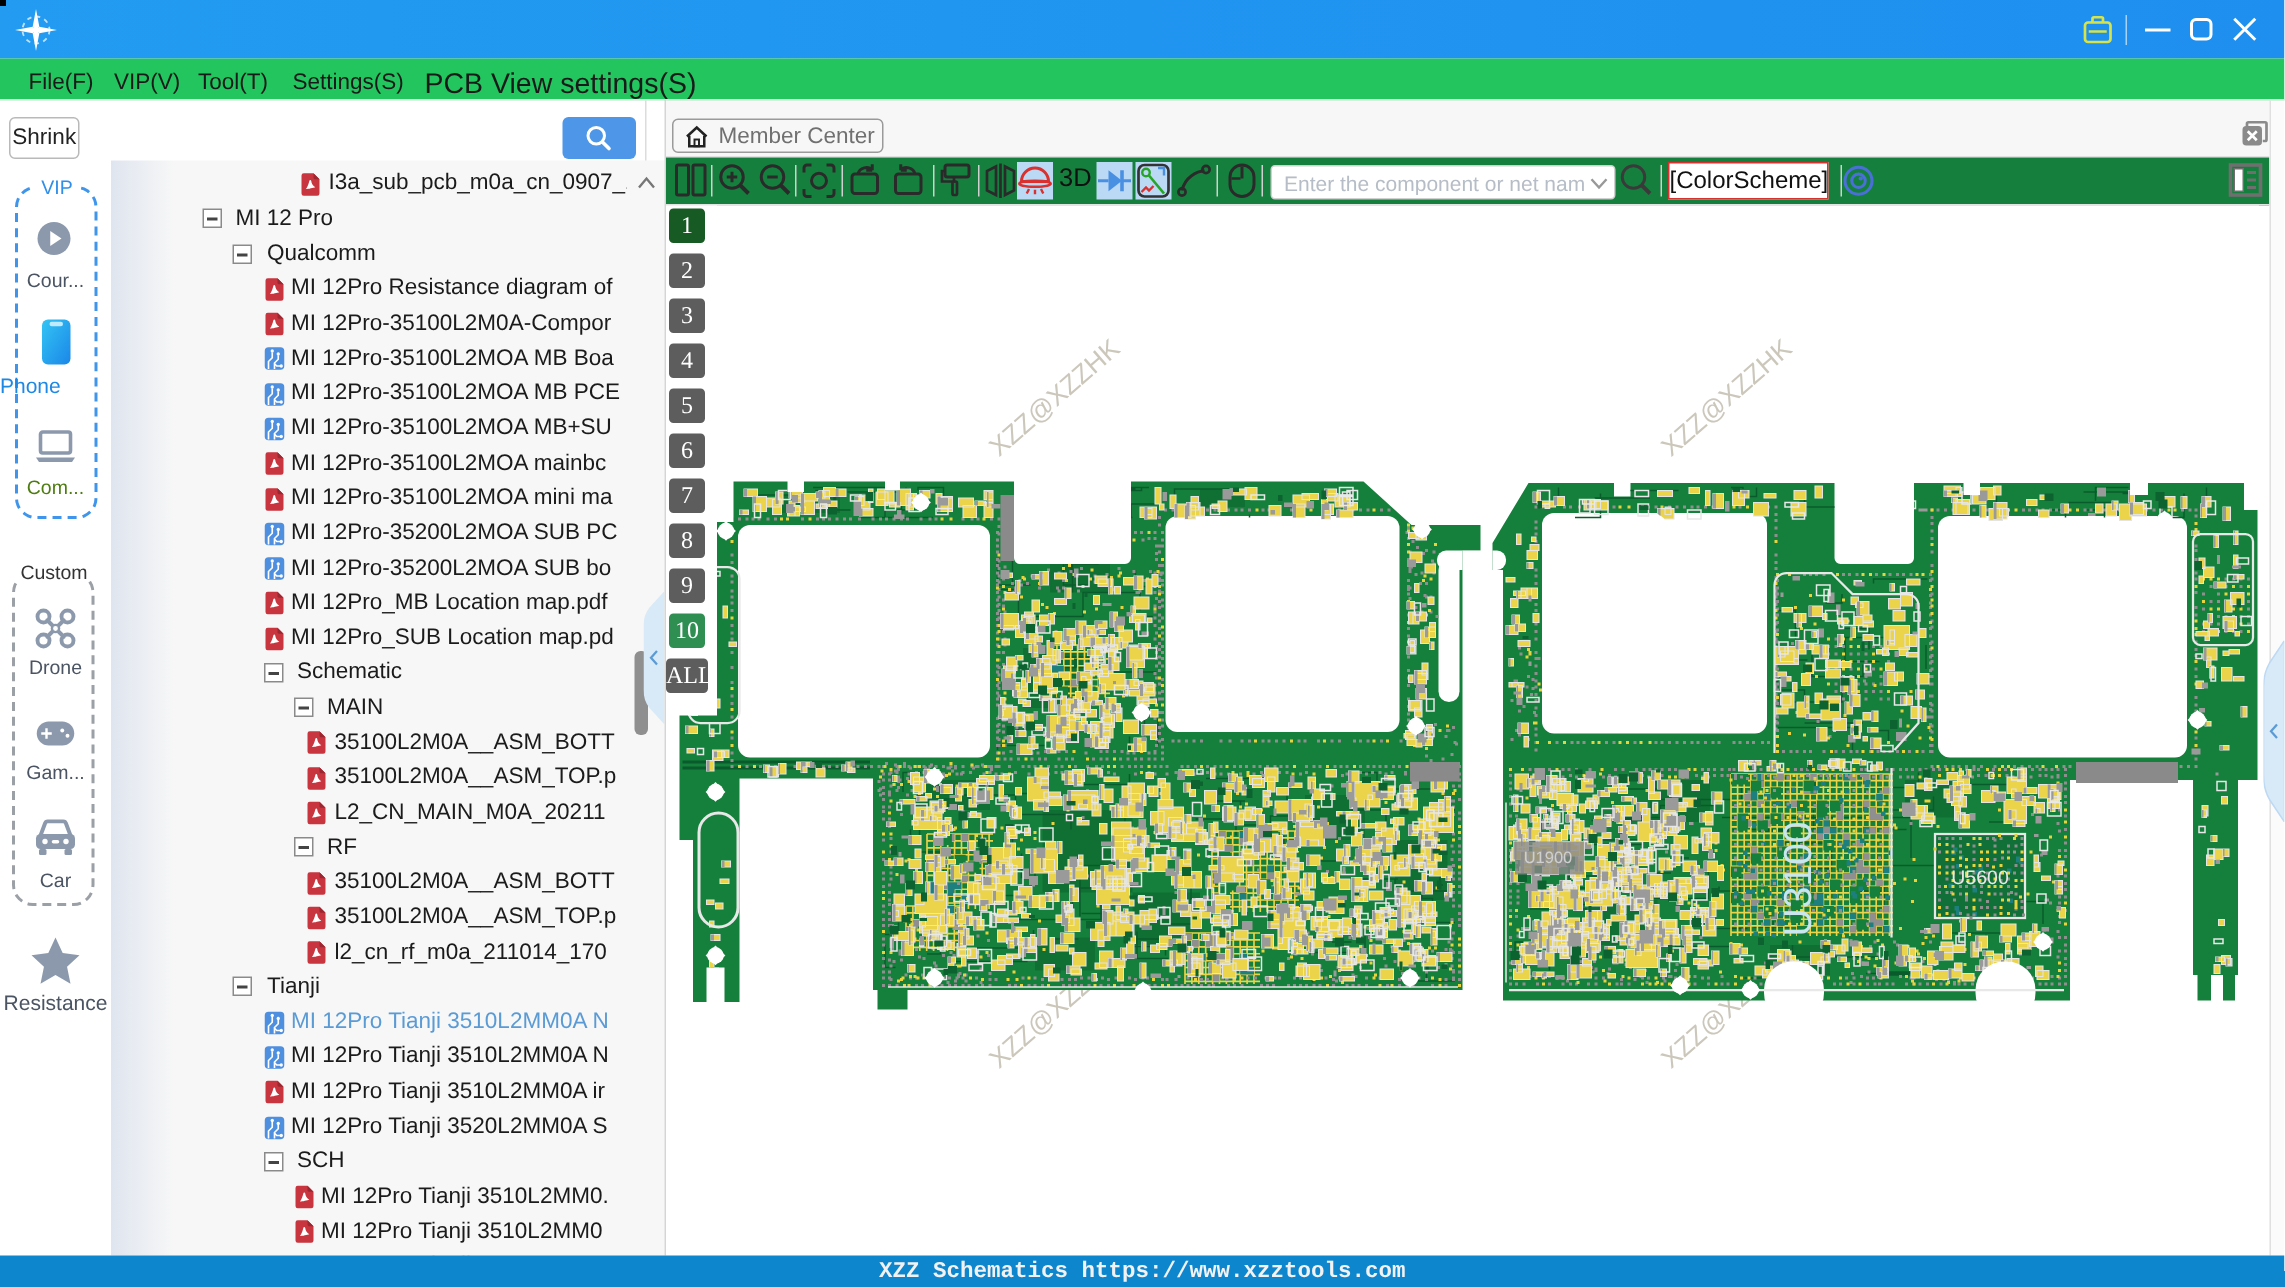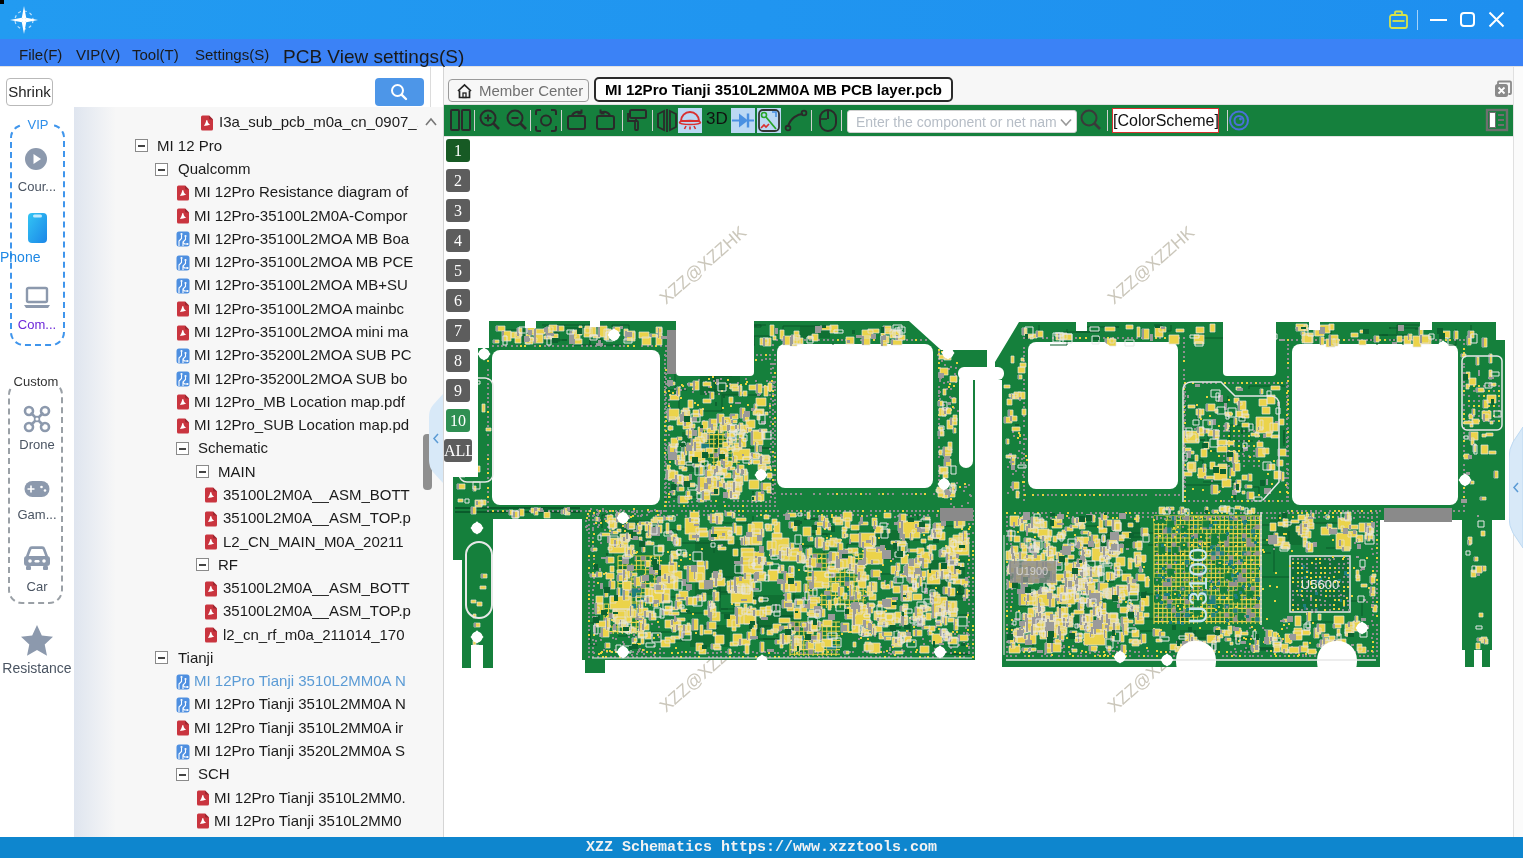--- a/index.html
+++ b/index.html
@@ -15,21 +15,21 @@
       <path d="M7 6 V3.5 a1,1 0 0 1 1,-1 h5 a1,1 0 0 1 1,1 V6" fill="none" stroke="#D7E34A" stroke-width="1.8"></path>
       <line x1="4.5" y1="12" x2="16.5" y2="12" stroke="#D7E34A" stroke-width="1.8"></line>
     </svg>
     <div class="abs" style="left:1417px;top:10px;width:1px;height:20px;background:rgba(255,255,255,0.6)"></div>
     <div class="abs" style="left:1430px;top:19px;width:17px;height:2px;background:#fff"></div>
     <div class="abs" style="left:1460px;top:12px;width:15px;height:15px;border:2px solid #fff;border-radius:4px"></div>
     <svg class="abs" style="left:1488px;top:11px" width="17" height="17" viewBox="0 0 17 17">
       <path d="M1.5 1.5 L15.5 15.5 M15.5 1.5 L1.5 15.5" stroke="#fff" stroke-width="2"></path>
     </svg>
   </div>
-<div class="abs" style="left:0;top:39px;width:1523px;height:28px;background:#3b82f6;border-bottom:1px solid #E2E2E2">
+<div class="abs" style="left:0;top:39px;width:1523px;height:28px;background:#22c55e;border-bottom:1px solid #E2E2E2">
     <div class="abs" style="left:19px;top:7px;font-size:15px;color:#1A1A1A">File(F)</div>
     <div class="abs" style="left:76px;top:7px;font-size:15px;color:#1A1A1A">VIP(V)</div>
     <div class="abs" style="left:132px;top:7px;font-size:15px;color:#1A1A1A">Tool(T)</div>
     <div class="abs" style="left:195px;top:7px;font-size:15px;color:#1A1A1A">Settings(S)</div>
     <div class="abs" style="left:283px;top:7px;font-size:19px;color:#1A1A1A">PCB View settings(S)</div>
   </div>
 <div class="abs" style="left:0;top:67px;width:443px;height:40px;background:#fff">
     <div class="abs" style="left:6px;top:11px;width:47px;height:28px;border:1px solid #B9B9B9;border-radius:4px;font-size:15px;color:#222;text-align:center;line-height:26px">Shrink</div>
     <div class="abs" style="left:375px;top:11px;width:49px;height:28px;background:#4D96E8;border-radius:4px">
       <svg class="abs" style="left:14px;top:4px" width="20" height="20" viewBox="0 0 20 20">
@@ -54,21 +54,21 @@
         <stop offset="1" stop-color="#1B86E8"></stop>
       </linearGradient>
     </defs>
     <rect x="6" y="2.5" width="9" height="3" rx="1.5" fill="#BFEAFD"></rect>
   </svg>
 <div class="abs" style="left:0;top:249px;width:74px;text-align:left;font-size:14px;color:#1E88E5">Phone</div>
 <svg class="abs" style="left:23px;top:286px" width="28" height="25" viewBox="0 0 28 25">
     <rect x="4" y="2" width="20" height="14" rx="1.5" fill="none" stroke="#8C99AD" stroke-width="2.4"></rect>
     <path d="M1 19 H27 L25 22 H3 Z" fill="#8C99AD"></path>
   </svg>
-<div class="abs" style="left:0;top:317px;width:74px;text-align:center;font-size:13px;color:#6d28d9">Com...</div>
+<div class="abs" style="left:0;top:317px;width:74px;text-align:center;font-size:13px;color:#4d7c0f">Com...</div>
 <div class="abs" style="left:8px;top:381px;width:55px;height:223px;border:2px dashed #9AA0A6;border-radius:14px"></div>
 <div class="abs" style="left:11px;top:374px;width:50px;height:13px;background:#fff;color:#333;font-size:13px;text-align:center">Custom</div>
 <svg class="abs" style="left:22px;top:404px" width="30" height="30" viewBox="0 0 30 30">
     <g stroke="#8C99AD" stroke-width="2.6" fill="none" stroke-linecap="round">
       <circle cx="7" cy="7" r="4"></circle>
       <circle cx="23" cy="7" r="4"></circle>
       <circle cx="7" cy="23" r="4"></circle>
       <circle cx="23" cy="23" r="4"></circle>
       <path d="M9.5 9.5 L20.5 20.5 M20.5 9.5 L9.5 20.5"></path>
     </g>
@@ -332,21 +332,20 @@
 <div class="abs" style="left:443px;top:67px;width:1px;height:770px;background:#D5D5D5"></div>
 <div class="abs" style="left:444px;top:67px;width:1069px;height:38px;background:#F7F7F7;border-bottom:1px solid #E0E0E0">
     <div class="abs" style="left:4px;top:12px;width:141px;height:23px;border:1px solid #9A9A9A;border-radius:4px">
       <svg class="abs" style="left:7px;top:3px" width="17" height="17" viewBox="0 0 17 17">
         <path d="M2 8 L8.5 2 L15 8" fill="none" stroke="#222" stroke-width="1.7"></path>
         <path d="M3.5 7.5 V14.5 H13.5 V7.5" fill="none" stroke="#222" stroke-width="1.7"></path>
         <rect x="7" y="10" width="3" height="4.5" fill="none" stroke="#222" stroke-width="1.3"></rect>
       </svg>
       <div class="abs" style="left:30px;top:2px;font-size:15px;color:#707070">Member Center</div>
     </div>
-    <div class="abs" style="left:150px;top:10px;width:359px;height:25px;border:2px solid #2B2B2B;border-radius:5px;background:#fff;font-size:15px;font-weight:bold;color:#000;text-align:center;line-height:22px">MI 12Pro Tianji 3510L2MM0A MB PCB layer.pcb</div>
     <svg class="abs" style="left:1050px;top:13px" width="19" height="19" viewBox="0 0 19 19">
       <path d="M4 5 V2.5 a1,1 0 0 1 1,-1 H16 a1,1 0 0 1 1,1 V13 a1,1 0 0 1 -1,1 H14.5" fill="none" stroke="#8A8A8A" stroke-width="1.8"></path>
       <rect x="1" y="4" width="13" height="13" rx="2.5" fill="#8A8A8A"></rect>
       <path d="M4.5 7.5 L10.5 13.5 M10.5 7.5 L4.5 13.5" stroke="#fff" stroke-width="1.8"></path>
     </svg>
   </div>
 <div class="abs" style="left:444px;top:105px;width:1069px;height:32px;background:#15803d;border-bottom:1px solid #E3E3E3">
     <svg class="abs" style="left:5px;top:3px;" width="24" height="25" viewBox="0 0 24 25">
       <rect x="2" y="2" width="8" height="20" rx="1" fill="none" stroke="#2A2A2A" stroke-width="2"></rect>
       <rect x="13" y="2" width="8" height="20" rx="1" fill="none" stroke="#2A2A2A" stroke-width="2"></rect>

